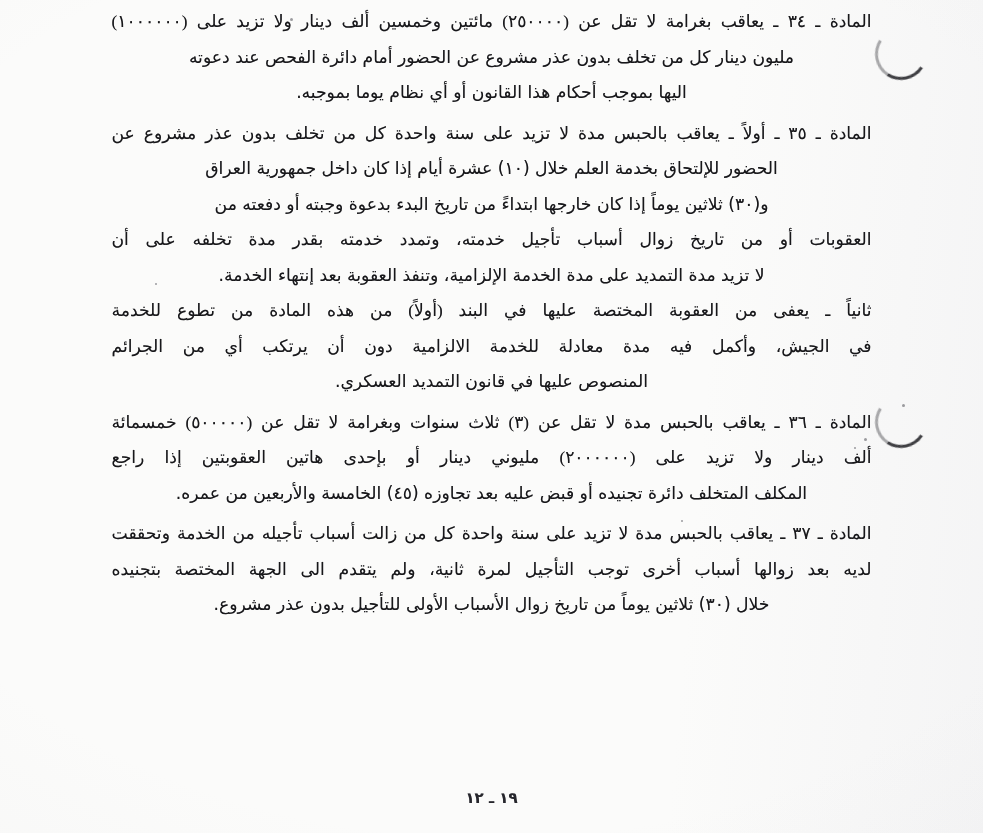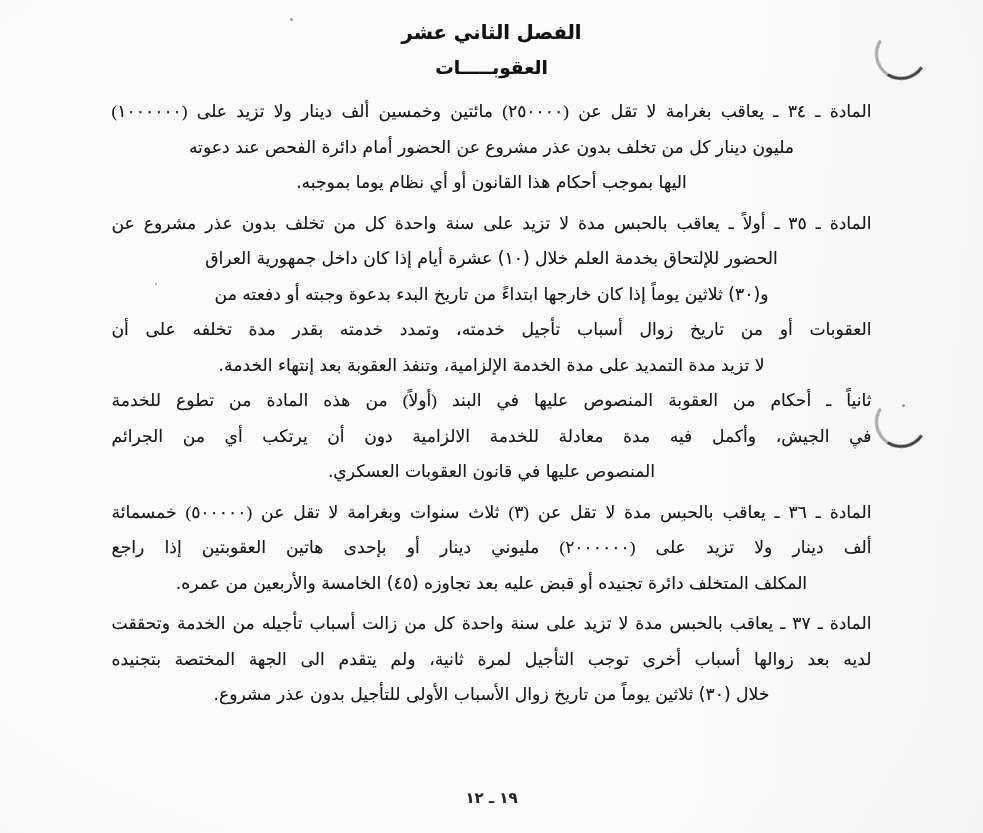--- a/index.html
+++ b/index.html
@@ -114,42 +114,38 @@
 
   <div class="binder-mark one"></div>
   <div class="binder-mark two"></div>
   <div class="speck" style="right:78px; top:404px; width:3px; height:3px;"></div>
   <div class="speck" style="right:116px; top:438px; width:3px; height:3px;"></div>
   <div class="speck" style="right:127px; top:447px; width:2px; height:2px;"></div>
   <div class="speck" style="right:690px; top:18px; width:3px; height:3px;"></div>
   <div class="speck" style="right:826px; top:283px; width:2px; height:2px;"></div>
   <div class="speck" style="right:300px; top:520px; width:2px; height:2px;"></div>
 
-  <div class="heading-block">
-    <div class="chapter-title">الفصل الثاني عشر</div>
-    <div class="section-title">العقوبـــــات</div>
-  </div>
 
   <div class="body-column">
 
     <div class="article">
       <div class="line justify">المادة ـ ٣٤ ـ يعاقب بغرامة لا تقل عن (٢٥٠٠٠٠) مائتين وخمسين ألف دينار ولا تزيد على (١٠٠٠٠٠٠)</div>
       <div class="line center">مليون دينار كل من تخلف بدون عذر مشروع عن الحضور أمام دائرة الفحص عند دعوته</div>
       <div class="line center">اليها بموجب أحكام هذا القانون أو أي نظام يوما بموجبه.</div>
     </div>
 
     <div class="article">
       <div class="line justify">المادة ـ ٣٥ ـ أولاً ـ يعاقب بالحبس مدة لا تزيد على سنة واحدة كل من تخلف بدون عذر مشروع عن</div>
       <div class="line center">الحضور للإلتحاق بخدمة العلم خلال (١٠) عشرة أيام إذا كان داخل جمهورية العراق</div>
       <div class="line center">و(٣٠) ثلاثين يوماً إذا كان خارجها ابتداءً من تاريخ البدء بدعوة وجبته أو دفعته من</div>
       <div class="line justify">العقوبات أو من تاريخ زوال أسباب تأجيل خدمته، وتمدد خدمته بقدر مدة تخلفه على أن</div>
       <div class="line center">لا تزيد مدة التمديد على مدة الخدمة الإلزامية، وتنفذ العقوبة بعد إنتهاء الخدمة.</div>
-      <div class="line justify">ثانياً ـ أحكام من العقوبة المنصوص عليها في البند (أولاً) من هذه المادة من تطوع للخدمة</div>
+      <div class="line justify">ثانياً ـ يعفى من العقوبة المختصة عليها في البند (أولاً) من هذه المادة من تطوع للخدمة</div>
       <div class="line justify">في الجيش، وأكمل فيه مدة معادلة للخدمة الالزامية دون أن يرتكب أي من الجرائم</div>
-      <div class="line center">المنصوص عليها في قانون العقوبات العسكري.</div>
+      <div class="line center">المنصوص عليها في قانون التمديد العسكري.</div>
     </div>
 
     <div class="article">
       <div class="line justify">المادة ـ ٣٦ ـ يعاقب بالحبس مدة لا تقل عن (٣) ثلاث سنوات وبغرامة لا تقل عن (٥٠٠٠٠٠) خمسمائة</div>
       <div class="line justify">ألف دينار ولا تزيد على (٢٠٠٠٠٠٠) مليوني دينار أو بإحدى هاتين العقوبتين إذا راجع</div>
       <div class="line center">المكلف المتخلف دائرة تجنيده أو قبض عليه بعد تجاوزه (٤٥) الخامسة والأربعين من عمره.</div>
     </div>
 
     <div class="article">
       <div class="line justify">المادة ـ ٣٧ ـ يعاقب بالحبس مدة لا تزيد على سنة واحدة كل من زالت أسباب تأجيله من الخدمة وتحققت</div>

